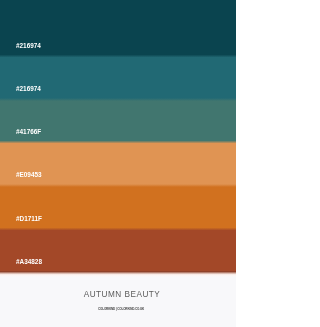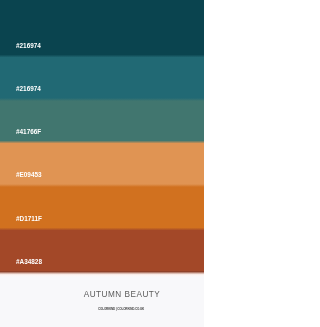--- a/index.html
+++ b/index.html
@@ -1,19 +1,19 @@
 <!DOCTYPE html>
 <html><head>
 <meta charset="utf-8">
 <title>Autumn Beauty Palette</title>
 <style>
   html,body{margin:0;padding:0;background:#ffffff;}
   body{width:236px;height:327px;overflow:hidden;
        font-family:"Liberation Sans",sans-serif;}
-  #palette{position:relative;width:204px;height:327px;overflow:hidden;
+  #palette{position:relative;width:236px;height:327px;overflow:hidden;
        background:#ffffff;}
   #bands{position:absolute;left:0;top:0;width:236px;height:327px;}
   .swatch{position:absolute;left:0;width:236px;}
   .hexlabel{will-change:transform;position:absolute;left:16px;bottom:7.2px;
        font-size:6.4px;letter-spacing:0px;font-weight:700;color:#ffffff;
        white-space:nowrap;line-height:7px;
        font-family:"Liberation Sans",sans-serif;}
   #footer{position:absolute;left:0;width:236px;}
   #title{will-change:transform;position:absolute;left:3.5px;width:236px;
        text-align:center;font-size:8.2px;letter-spacing:0.5px;color:#5b5b5b;

